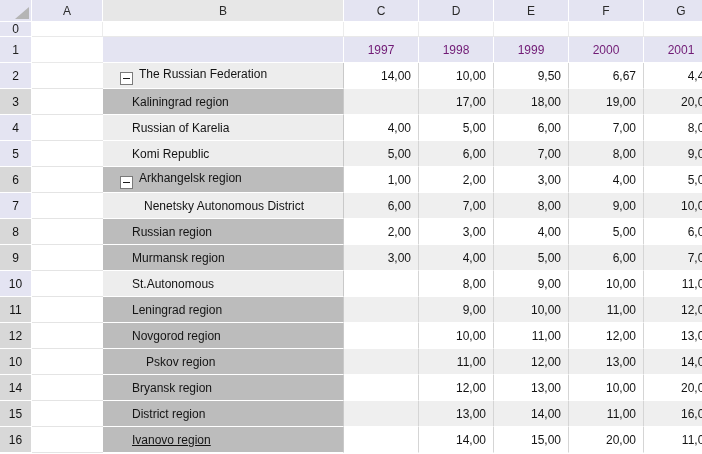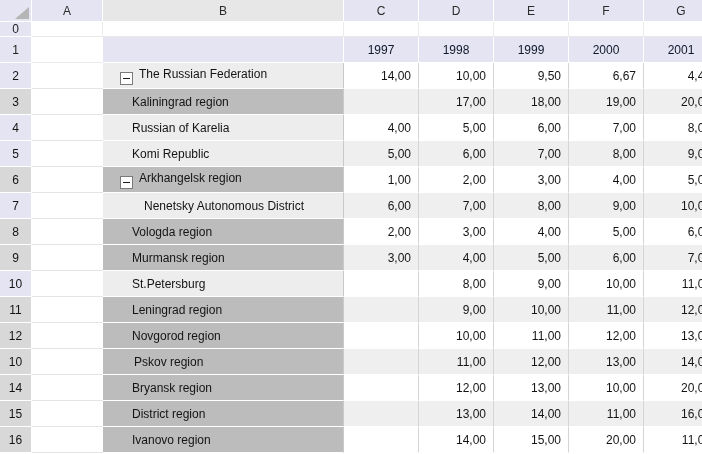--- a/index.html
+++ b/index.html
@@ -33,21 +33,21 @@
   
   tr.r0{height:13px;}
   tr.r0 td{height:13px;line-height:12px;}
   tr.r0 td.e{background:#fff;border-right:1px solid #ececec;border-bottom:1px solid #e9e9e9;}
 
   
   tr.r1{height:26px;}
   tr.r1 td{height:26px;}
   td.a1{background:#ffffff;border-bottom:1px solid #e9e9e9;}
   td.y{
-    background:#e4e4f2;color:#0f172a;font-size:12px;text-align:center;
+    background:#e4e4f2;color:#701a75;font-size:12px;text-align:center;
     border-right:1px solid #ffffff;border-bottom:1px solid #ffffff;
   }
 
   
   tr.dr{height:26px;}
   tr.dr td{height:26px;font-size:12px;color:#141414;}
   td.ca{background:#ffffff;border-bottom:1px solid #e4e4e4;}
   td.cb{
     background:#ededed;border-bottom:1px solid #ffffff;border-right:1px solid #c9c9c9;
     text-align:left;vertical-align:middle;
@@ -189,21 +189,21 @@
     <td class="cn">6,00</td>
     <td class="cn">7,00</td>
     <td class="cn">8,00</td>
     <td class="cn">9,00</td>
     <td class="cn">10,00</td>
   </tr>
       <tr class="dr">
     <td class="rh hl">8</td>
     <td class="ca"></td>
     <td class="cb dark" style="padding-left: 29px;">
-      <span class="rname">Vologda region</span>
+      <span class="rname">Russian region</span>
     </td>
     <td class="cn">2,00</td>
     <td class="cn">3,00</td>
     <td class="cn">4,00</td>
     <td class="cn">5,00</td>
     <td class="cn">6,00</td>
   </tr>
       <tr class="dr stripe">
     <td class="rh hl">9</td>
     <td class="ca"></td>
@@ -213,21 +213,21 @@
     <td class="cn">3,00</td>
     <td class="cn">4,00</td>
     <td class="cn">5,00</td>
     <td class="cn">6,00</td>
     <td class="cn">7,00</td>
   </tr>
       <tr class="dr">
     <td class="rh">10</td>
     <td class="ca"></td>
     <td class="cb" style="padding-left: 29px;">
-      <span class="rname">St.Petersburg</span>
+      <span class="rname">St.Autonomous</span>
     </td>
     <td class="cn"></td>
     <td class="cn">8,00</td>
     <td class="cn">9,00</td>
     <td class="cn">10,00</td>
     <td class="cn">11,00</td>
   </tr>
       <tr class="dr stripe">
     <td class="rh hl">11</td>
     <td class="ca"></td>
@@ -248,21 +248,21 @@
     </td>
     <td class="cn"></td>
     <td class="cn">10,00</td>
     <td class="cn">11,00</td>
     <td class="cn">12,00</td>
     <td class="cn">13,00</td>
   </tr>
       <tr class="dr stripe">
     <td class="rh hl">10</td>
     <td class="ca"></td>
-    <td class="cb dark" style="padding-left: 31px;">
+    <td class="cb dark" style="padding-left: 43px;">
       <span class="rname">Pskov region</span>
     </td>
     <td class="cn"></td>
     <td class="cn">11,00</td>
     <td class="cn">12,00</td>
     <td class="cn">13,00</td>
     <td class="cn">14,00</td>
   </tr>
       <tr class="dr">
     <td class="rh hl">14</td>
@@ -284,21 +284,21 @@
     </td>
     <td class="cn"></td>
     <td class="cn">13,00</td>
     <td class="cn">14,00</td>
     <td class="cn">11,00</td>
     <td class="cn">16,00</td>
   </tr>
       <tr class="dr">
     <td class="rh hl">16</td>
     <td class="ca"></td>
-    <td class="cb dark" style="padding-left: 29px;">
+    <td class="cb dark" style="padding-left: 29px; text-decoration: underline;">
       <span class="rname">Ivanovo region</span>
     </td>
     <td class="cn"></td>
     <td class="cn">14,00</td>
     <td class="cn">15,00</td>
     <td class="cn">20,00</td>
     <td class="cn">11,00</td>
   </tr>
     </tbody>
 </table>

